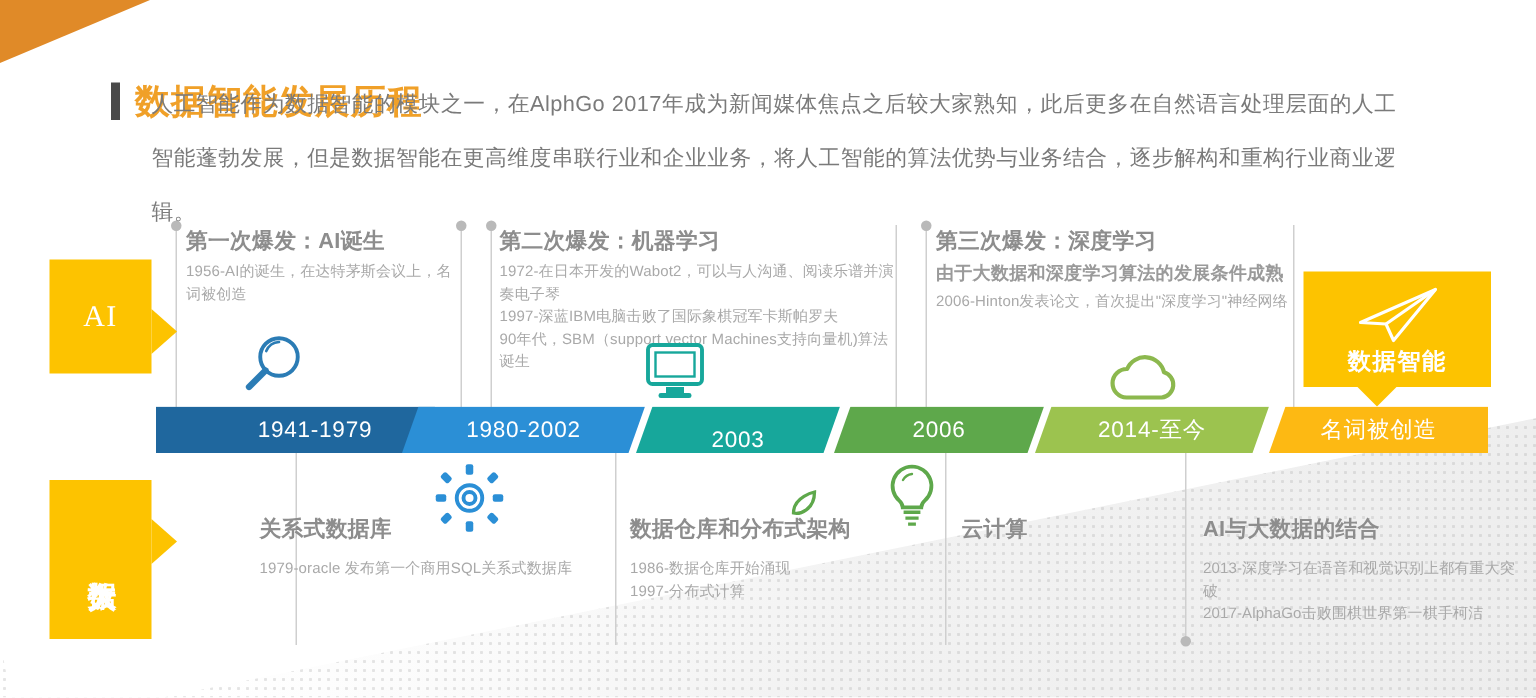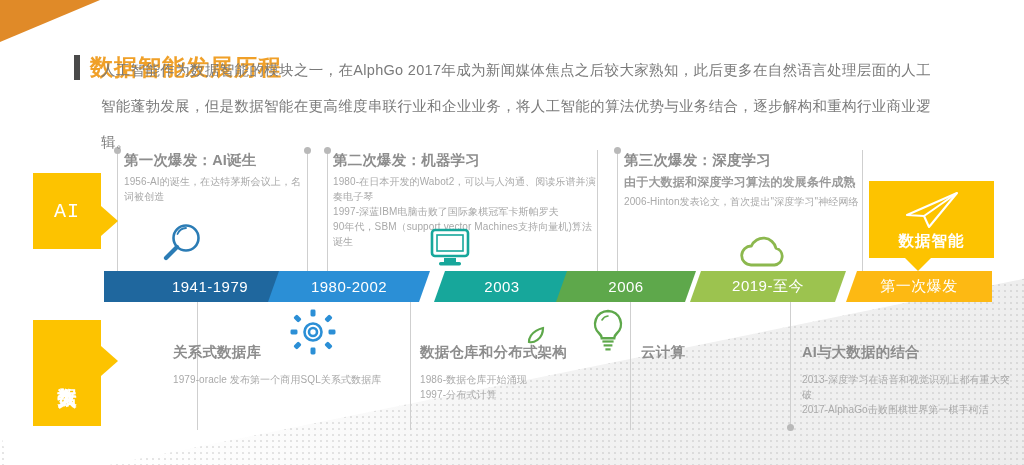--- a/index.html
+++ b/index.html
@@ -53,21 +53,21 @@
   
   .tab{position:absolute;z-index:7;}
   .tab .body{background:#FDC300;display:flex;align-items:center;justify-content:center;}
   .tab .arrow{
     position:absolute;width:0;height:0;
     border-top:15px solid transparent;border-bottom:15px solid transparent;
     border-left:17px solid #FDC300;
   }
   #tab-ai{left:33px;top:173px;}
   #tab-ai .body{width:68px;height:76px;}
-  #tab-ai .lbl{color:#fff;font-size:20px;font-family:Liberation Mono, monospace;letter-spacing:1px;}
+  #tab-ai .lbl{color:#fff;font-size:20px;font-family:Liberation Serif, serif;letter-spacing:1px;}
   #tab-ai .arrow{left:68px;top:33px;}
 
   #tab-bd{left:33px;top:320px;}
   #tab-bd .body{width:68px;height:106px;flex-direction:column;}
   #tab-bd .lbl{color:#fff;font-size:19px;font-weight:bold;line-height:24px;text-align:center;}
   #tab-bd .arrow{left:68px;top:26px;}
 
   
   #callout{position:absolute;left:869px;top:181px;z-index:7;}
   #callout .box{width:125px;height:77px;background:#FDC300;position:relative;
@@ -164,51 +164,51 @@
   <div class="vline" style="left:630px;top:302px;height:128px;"></div>
   <div class="vline" style="left:790px;top:302px;height:128px;"></div>
   <div class="dot" style="left:787px;top:424px;"></div>
 
   <div class="chev first" style="left:104px;width:160px;background:#1F679E;padding-left:26px;">
     <span>1941-1979</span>
   </div>
   <div class="chev" style="left:268px;width:162px;background:#2B8FD6;">
     <span>1980-2002</span>
   </div>
-  <div class="chev" style="left:434px;width:136px;background:#17A79B;">
+  <div class="chev" style="left:424px;width:136px;background:#17A79B;align-items:flex-end;">
     <span>2003</span>
   </div>
   <div class="chev" style="left:556px;width:140px;background:#5EA84B;">
     <span>2006</span>
   </div>
   <div class="chev" style="left:690px;width:156px;background:#9CC34F;">
-    <span>2019-至今</span>
+    <span>2014-至今</span>
   </div>
   <div class="chev last" style="left:846px;width:146px;background:#FDB913;">
-    <span>第一次爆发</span>
+    <span>名词被创造</span>
   </div>
 
   <div class="blk" style="left:124px;top:151px;width:185px;">
     <h3>第一次爆发：AI诞生</h3>
     <p class="lines">
       <span>1956-AI的诞生，在达特茅斯会议上，名词被创造</span>
     </p>
   </div>
   <span class="icon" style="left:156px;top:218px;">
     <svg width="52" height="52" viewBox="0 0 52 52">
       <circle cx="30" cy="20" r="12.5" fill="none" stroke="#2B7CB5" stroke-width="2.6"></circle>
       <path d="M30 10 a10 10 0 0 0 -8.5 6" fill="none" stroke="#2B7CB5" stroke-width="1.8" stroke-linecap="round"></path>
       <line x1="21" y1="29" x2="10" y2="40" stroke="#2B7CB5" stroke-width="4.2" stroke-linecap="round"></line>
     </svg>
   </span>
 
   <div class="blk" style="left:333px;top:151px;width:268px;">
     <h3>第二次爆发：机器学习</h3>
     <p class="lines">
-      <span>1980-在日本开发的Wabot2，可以与人沟通、阅读乐谱并演奏电子琴</span>
+      <span>1972-在日本开发的Wabot2，可以与人沟通、阅读乐谱并演奏电子琴</span>
       <span>1997-深蓝IBM电脑击败了国际象棋冠军卡斯帕罗夫</span>
       <span>90年代，SBM（support vector Machines支持向量机)算法诞生</span>
     </p>
   </div>
   <span class="icon" style="left:428px;top:227px;">
     <svg width="44" height="42" viewBox="0 0 44 42">
       <rect x="4" y="3" width="36" height="26" rx="3" ry="3" fill="none" stroke="#17A79B" stroke-width="2.6"></rect>
       <rect x="9" y="8" width="26" height="16" fill="none" stroke="#17A79B" stroke-width="1.6"></rect>
       <rect x="16" y="31" width="12" height="4" fill="#17A79B"></rect>
       <rect x="11" y="35" width="22" height="3.4" rx="1.6" fill="#17A79B"></rect>

